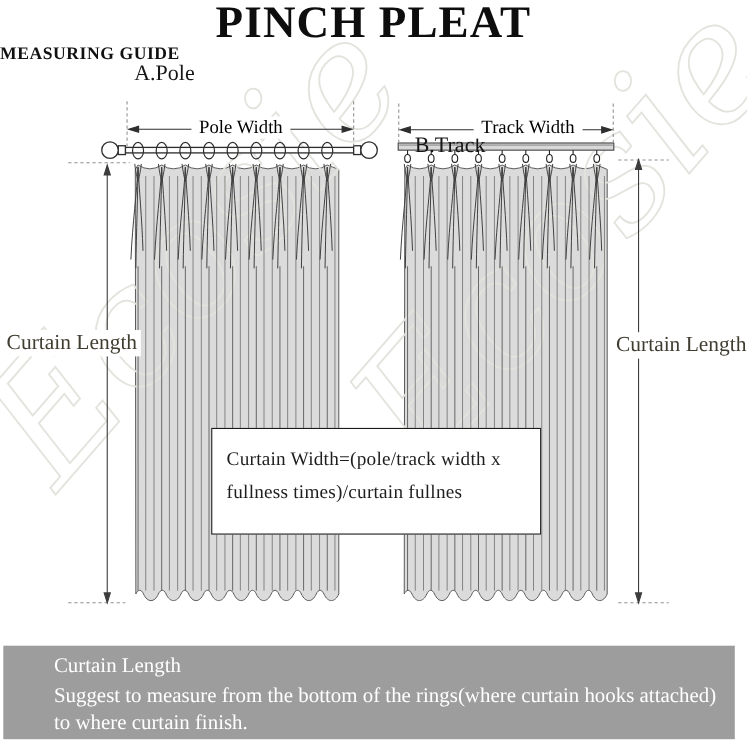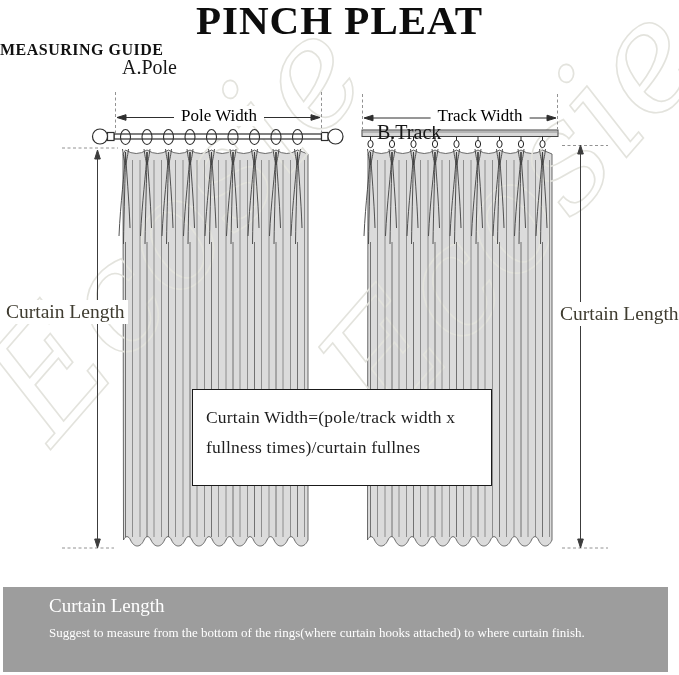--- a/index.html
+++ b/index.html
@@ -37,21 +37,21 @@
     padding:12px 0 0 13px;
     font-size:17.5px;line-height:30px;color:#1e1e1e;letter-spacing:0.2px;
   }
   .formula-box div{white-space:nowrap;}
   .footer{
     position:absolute;left:3px;top:587px;width:619px;height:77px;
     background:#9d9d9d;color:#ffffff;
     padding:8px 0 0 46px;
   }
   .footer .heading{font-size:19px;}
-  .footer .body{font-size:13px;line-height:25px;width:606px;margin-top:3px;}
+  .footer .body{font-size:19px;line-height:25px;width:606px;margin-top:3px;}
 </style>
 </head>
 <body>
 
 <div class="stage">
 
   <svg width="679" height="675" viewBox="0 0 679 675">
     <defs>
       <g id="fan" stroke="#3f3f3f" stroke-width="0.9" fill="none">
         <path d="M0,2 C-1,24 -5,52 -6.5,86"></path>

